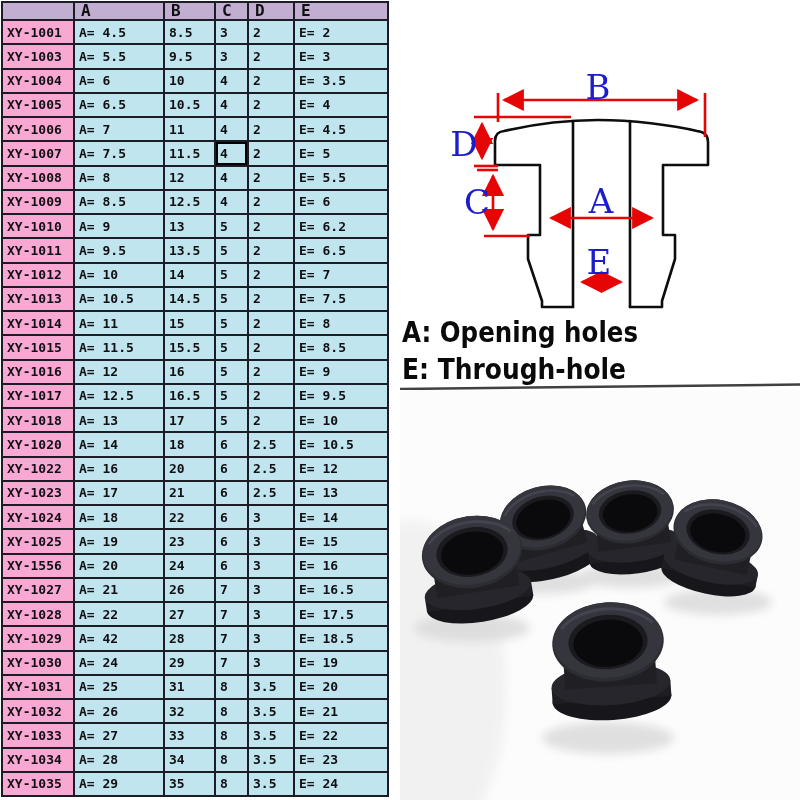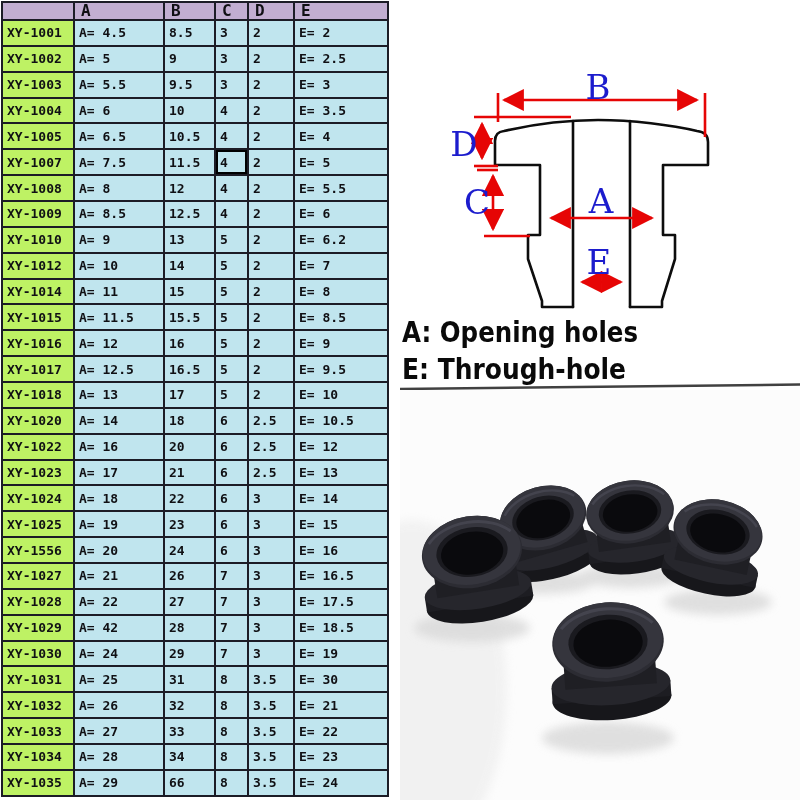--- a/index.html
+++ b/index.html
@@ -6,21 +6,21 @@
   .page{position:relative;width:800px;height:800px;overflow:hidden;background:#ffffff;
         font-family:"DejaVu Sans Mono", monospace;}
   
   table.spec{position:absolute;left:1px;top:1px;width:388px;height:796px;
              border-collapse:collapse;table-layout:fixed;}
   table.spec th, table.spec td{
      border:2px solid #1c1c26;font-weight:bold;color:#101014;
      padding:0 0 0 4px;white-space:nowrap;overflow:hidden;
      font-size:13px;line-height:1;text-align:left;vertical-align:middle;}
   table.spec th{background:#c2aed1;font-size:16px;padding-left:6px;}
-  td.lbl{background:#bef264;}
+  td.lbl{background:#f9a8d4;}
   td.val{background:#c0e5ee;}
   td.hl{box-shadow:inset 0 0 0 2px #000;}
   
   .rightcol{position:absolute;left:400px;top:0;width:400px;height:800px;background:#fff;}
   .diagram-wrap{position:absolute;left:0;top:0;width:400px;height:390px;}
   .photo-wrap{position:absolute;left:0;top:390px;width:400px;height:410px;}
   svg{display:block;}
 </style>
 </head>
 <body>
@@ -49,28 +49,20 @@
     <tbody id="spec-body">
         <tr>
           <td class="lbl">XY-1001</td>
           <td class="val a">A= 4.5</td>
           <td class="val b">8.5</td>
           <td class="val c">3</td>
           <td class="val d">2</td>
           <td class="val e">E= 2</td>
         </tr>
         <tr>
-          <td class="lbl">XY-1002</td>
-          <td class="val a">A= 5</td>
-          <td class="val b">9</td>
-          <td class="val c">3</td>
-          <td class="val d">2</td>
-          <td class="val e">E= 2.5</td>
-        </tr>
-        <tr>
           <td class="lbl">XY-1003</td>
           <td class="val a">A= 5.5</td>
           <td class="val b">9.5</td>
           <td class="val c">3</td>
           <td class="val d">2</td>
           <td class="val e">E= 3</td>
         </tr>
         <tr>
           <td class="lbl">XY-1004</td>
           <td class="val a">A= 6</td>
@@ -81,20 +73,28 @@
         </tr>
         <tr>
           <td class="lbl">XY-1005</td>
           <td class="val a">A= 6.5</td>
           <td class="val b">10.5</td>
           <td class="val c">4</td>
           <td class="val d">2</td>
           <td class="val e">E= 4</td>
         </tr>
         <tr>
+          <td class="lbl">XY-1006</td>
+          <td class="val a">A= 7</td>
+          <td class="val b">11</td>
+          <td class="val c">4</td>
+          <td class="val d">2</td>
+          <td class="val e">E= 4.5</td>
+        </tr>
+        <tr>
           <td class="lbl">XY-1007</td>
           <td class="val a">A= 7.5</td>
           <td class="val b">11.5</td>
           <td class="val c hl">4</td>
           <td class="val d">2</td>
           <td class="val e">E= 5</td>
         </tr>
         <tr>
           <td class="lbl">XY-1008</td>
           <td class="val a">A= 8</td>
@@ -113,26 +113,42 @@
         </tr>
         <tr>
           <td class="lbl">XY-1010</td>
           <td class="val a">A= 9</td>
           <td class="val b">13</td>
           <td class="val c">5</td>
           <td class="val d">2</td>
           <td class="val e">E= 6.2</td>
         </tr>
         <tr>
+          <td class="lbl">XY-1011</td>
+          <td class="val a">A= 9.5</td>
+          <td class="val b">13.5</td>
+          <td class="val c">5</td>
+          <td class="val d">2</td>
+          <td class="val e">E= 6.5</td>
+        </tr>
+        <tr>
           <td class="lbl">XY-1012</td>
           <td class="val a">A= 10</td>
           <td class="val b">14</td>
           <td class="val c">5</td>
           <td class="val d">2</td>
           <td class="val e">E= 7</td>
+        </tr>
+        <tr>
+          <td class="lbl">XY-1013</td>
+          <td class="val a">A= 10.5</td>
+          <td class="val b">14.5</td>
+          <td class="val c">5</td>
+          <td class="val d">2</td>
+          <td class="val e">E= 7.5</td>
         </tr>
         <tr>
           <td class="lbl">XY-1014</td>
           <td class="val a">A= 11</td>
           <td class="val b">15</td>
           <td class="val c">5</td>
           <td class="val d">2</td>
           <td class="val e">E= 8</td>
         </tr>
         <tr>
@@ -246,21 +262,21 @@
           <td class="val c">7</td>
           <td class="val d">3</td>
           <td class="val e">E= 19</td>
         </tr>
         <tr>
           <td class="lbl">XY-1031</td>
           <td class="val a">A= 25</td>
           <td class="val b">31</td>
           <td class="val c">8</td>
           <td class="val d">3.5</td>
-          <td class="val e">E= 30</td>
+          <td class="val e">E= 20</td>
         </tr>
         <tr>
           <td class="lbl">XY-1032</td>
           <td class="val a">A= 26</td>
           <td class="val b">32</td>
           <td class="val c">8</td>
           <td class="val d">3.5</td>
           <td class="val e">E= 21</td>
         </tr>
         <tr>
@@ -275,21 +291,21 @@
           <td class="lbl">XY-1034</td>
           <td class="val a">A= 28</td>
           <td class="val b">34</td>
           <td class="val c">8</td>
           <td class="val d">3.5</td>
           <td class="val e">E= 23</td>
         </tr>
         <tr>
           <td class="lbl">XY-1035</td>
           <td class="val a">A= 29</td>
-          <td class="val b">66</td>
+          <td class="val b">35</td>
           <td class="val c">8</td>
           <td class="val d">3.5</td>
           <td class="val e">E= 24</td>
         </tr>
       </tbody>
   </table>
 
   <div class="rightcol">
 
     <div class="diagram-wrap">

